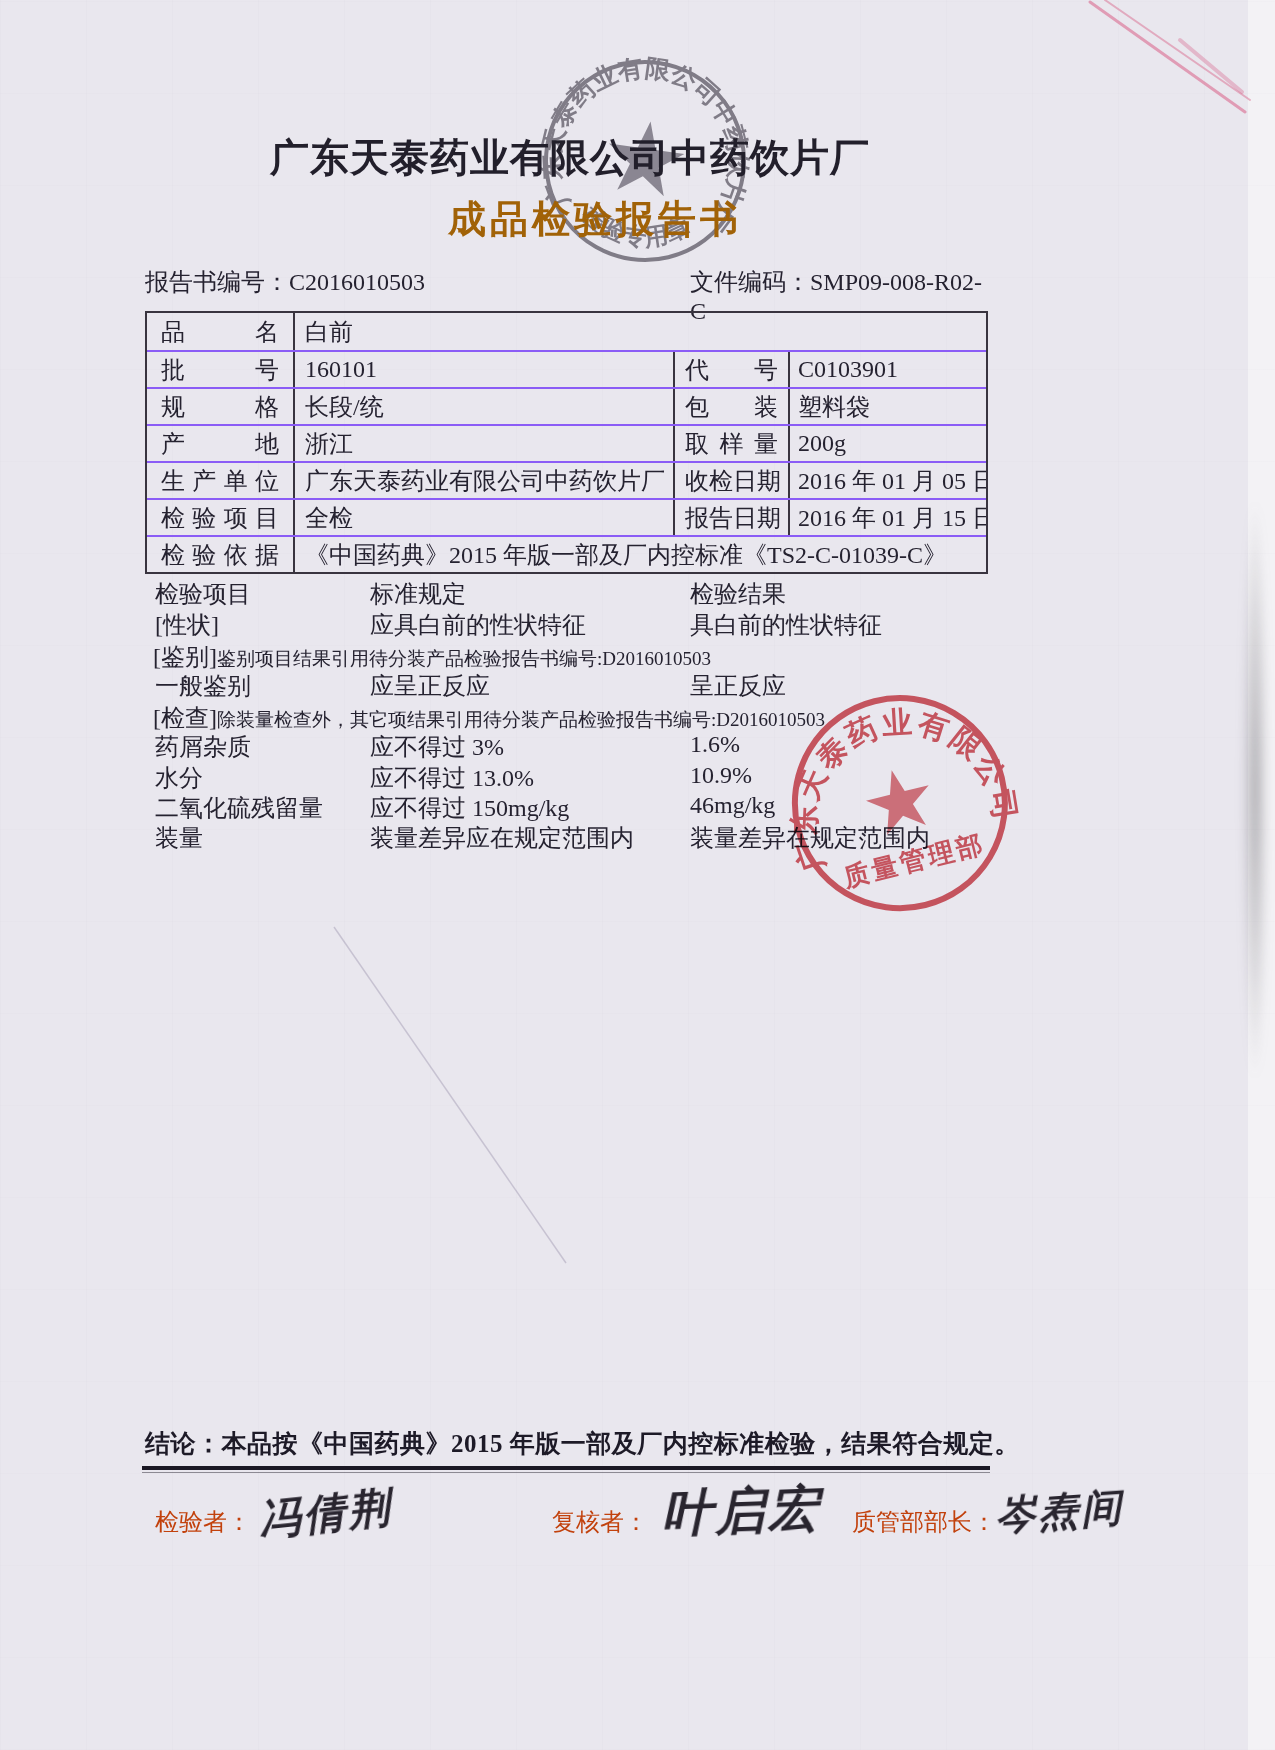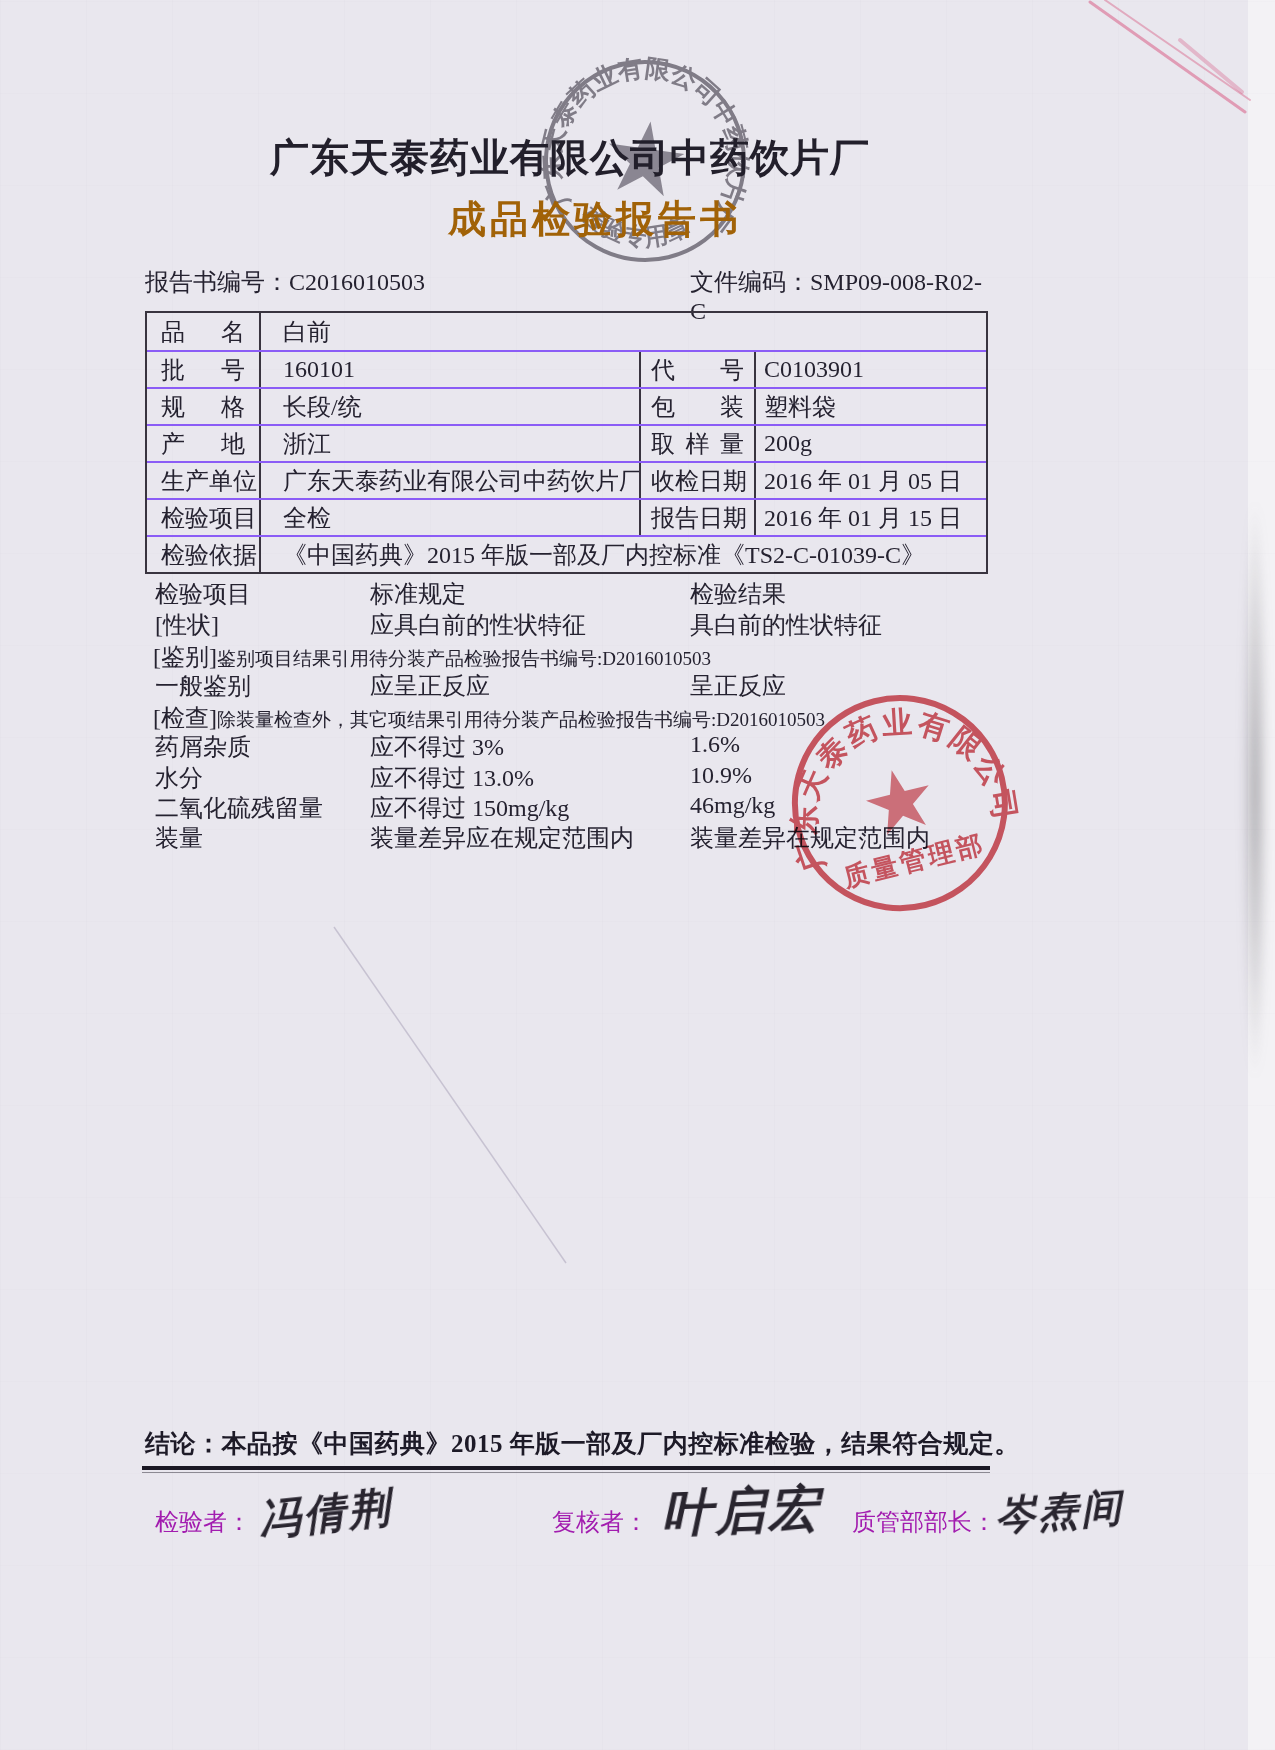--- a/index.html
+++ b/index.html
@@ -35,22 +35,22 @@
   .meta .doc-code{position:absolute;left:545px;top:0;}
   
   .itable{
     top:311px;left:145px;width:843px;
     border:2px solid #39343f;box-sizing:border-box;
     font-size:24px;
   }
   .trow{display:flex;height:37px;border-top:2px solid #8b5cf6;box-sizing:border-box;}
   .trow:first-child{border-top:none;}
   .cell{display:flex;align-items:center;box-sizing:border-box;overflow:hidden;white-space:nowrap;}
-  .cl1{width:112px;padding:0 14px;}
-  .cv1{flex:1;padding:0 22px;border-left:2px solid #39343f;}
+  .cl1{width:146px;padding:0 14px;}
+  .cv1{flex:1;padding:0 10px;border-left:2px solid #39343f;}
   .cv1.fixed{flex:none;width:380px;}
   .cl2{width:115px;padding:0 10px;border-left:2px solid #39343f;}
   .cv2{flex:1;padding:0 8px;border-left:2px solid #39343f;}
   .jl{display:block;width:100%;text-align:justify;text-align-last:justify;}
   
   .results{top:578px;left:145px;width:860px;height:290px;font-size:24px;}
   .rline{position:absolute;left:0;width:860px;height:30px;}
   .rline .c1{position:absolute;left:10px;white-space:nowrap;}
   .rline .c2{position:absolute;left:225px;white-space:nowrap;}
   .rline .c3{position:absolute;left:545px;white-space:nowrap;}
@@ -62,21 +62,21 @@
   .top-stamp{left:532px;top:48px;transform:rotate(8deg);opacity:.72;}
   .qc-stamp{left:783px;top:686px;transform:rotate(-14deg);opacity:.88;}
   
   .conclusion{
     top:1427px;left:145px;width:850px;font-size:25px;font-weight:bold;
     color:#1d1a27;letter-spacing:.5px;white-space:nowrap;
   }
   .conclusion-rule{top:1466px;left:142px;width:848px;height:4px;background:#1b1824;}
   .conclusion-rule2{top:1472px;left:142px;width:848px;height:1px;background:rgba(27,24,36,.45);}
   
-  .sig-label{font-size:24px;color:#a21caf;white-space:nowrap;}
+  .sig-label{font-size:24px;color:#c2410c;white-space:nowrap;}
   .sig-name{
     font-size:42px;font-style:italic;font-weight:bold;color:#29252f;
     letter-spacing:3px;white-space:nowrap;filter:blur(.4px);
   }
   
   svg.artifact{pointer-events:none;}
 </style>
 </head>
 <body>
 

